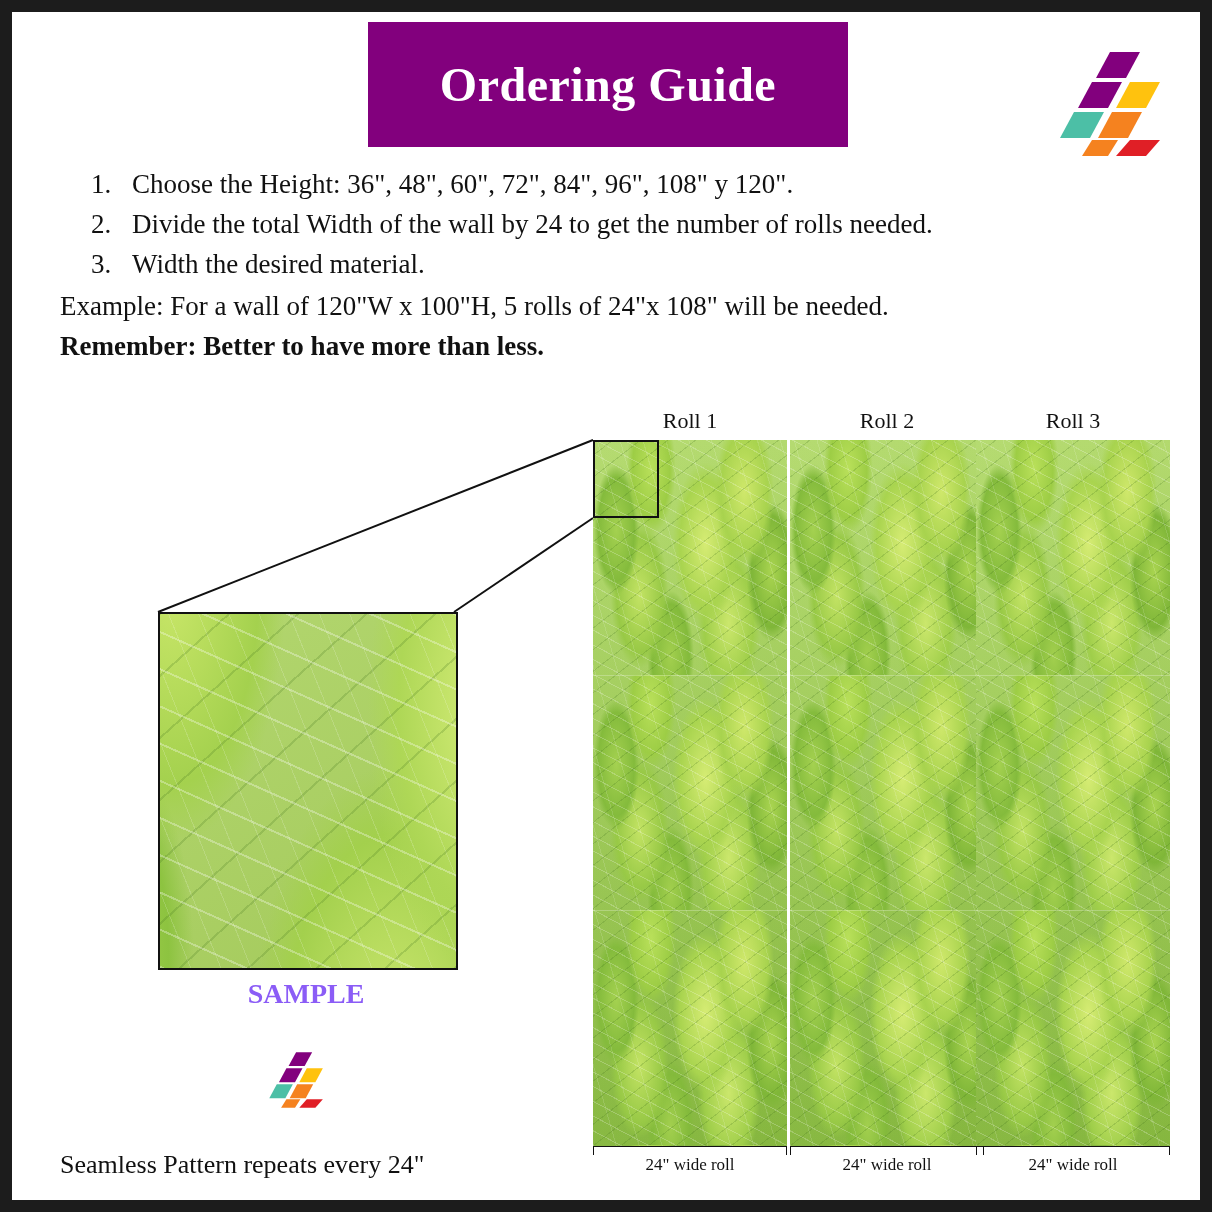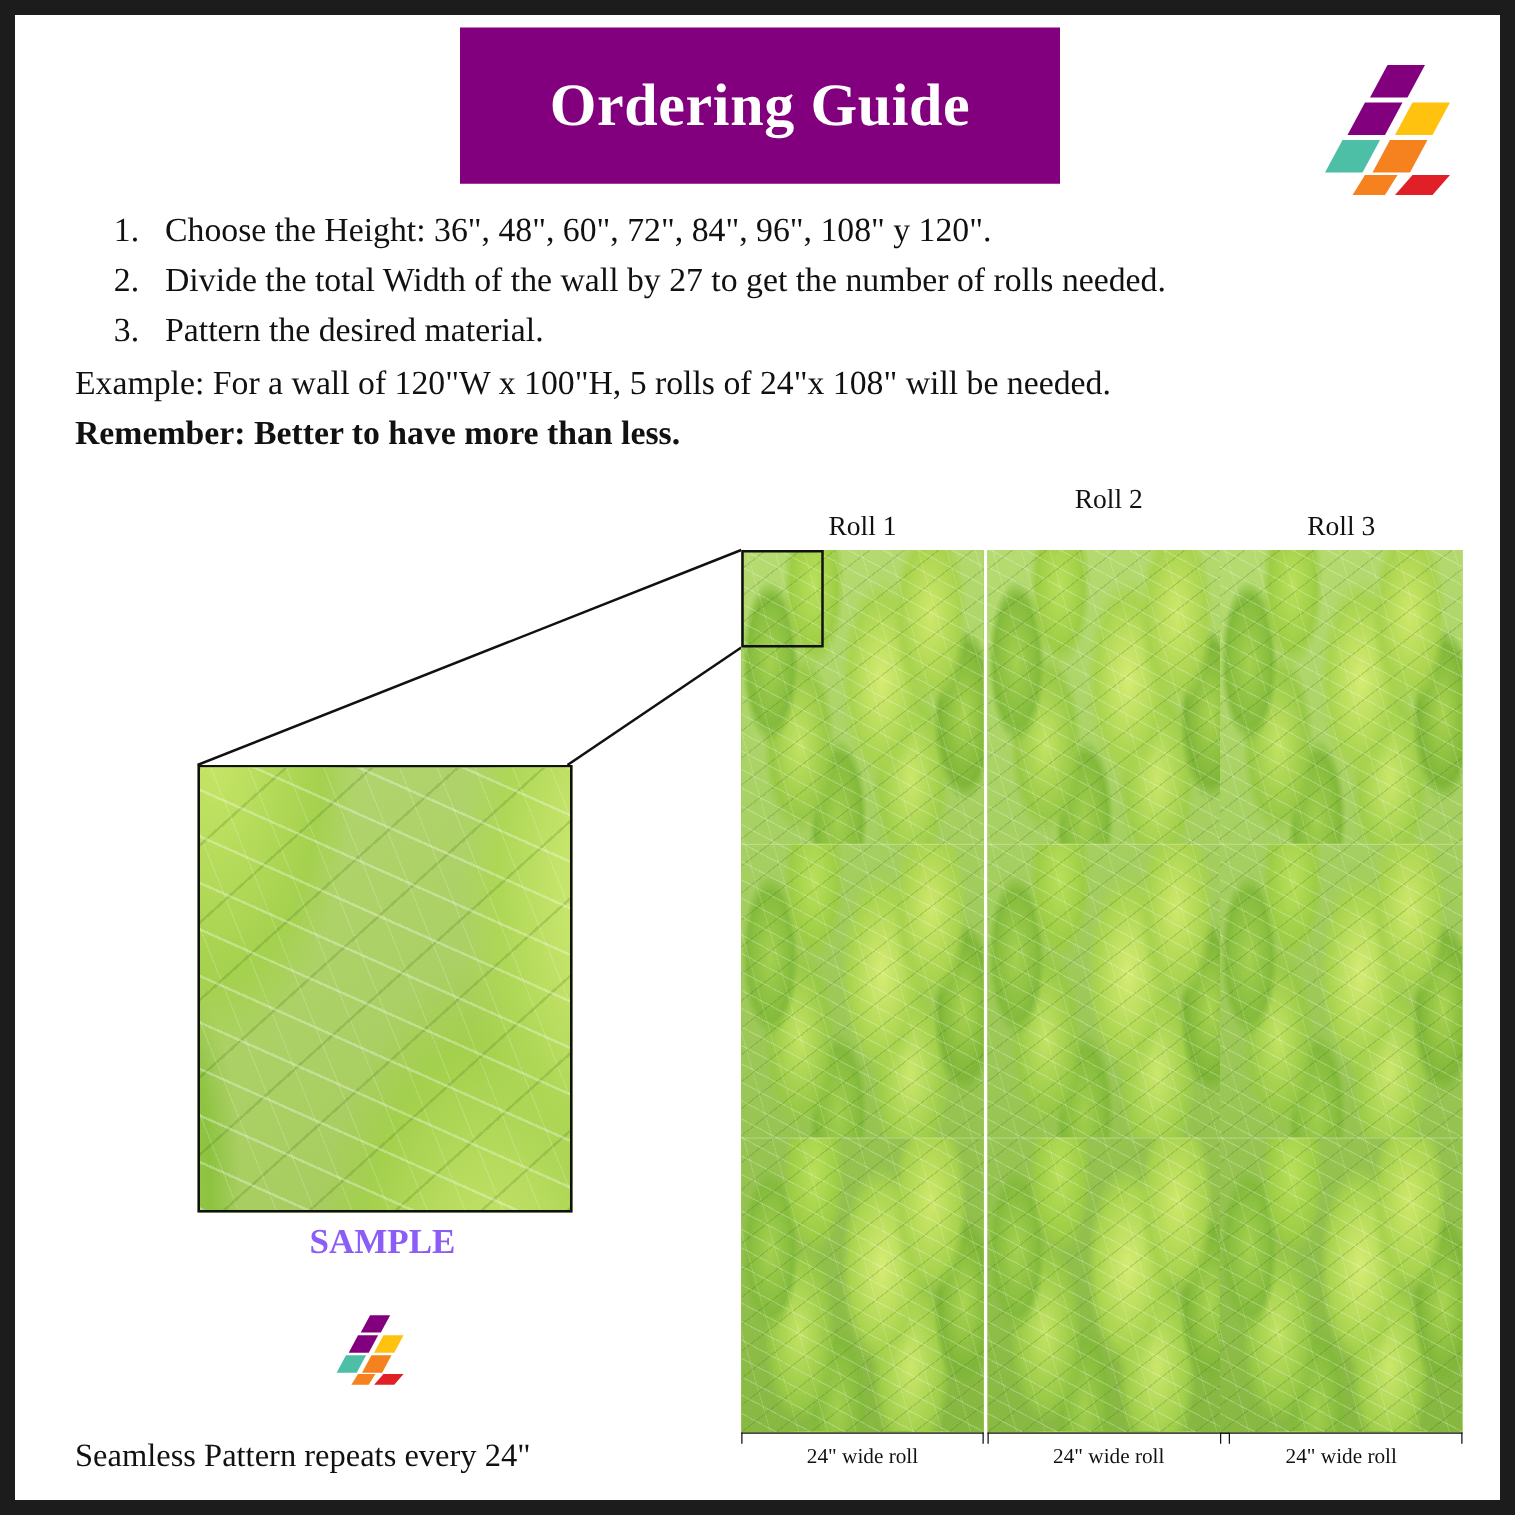--- a/index.html
+++ b/index.html
@@ -253,22 +253,22 @@
       <polygon points="22,64 52,64 38,90 8,90" fill="#4cbfa6"></polygon>
       <polygon points="60,64 90,64 76,90 46,90" fill="#f5821f"></polygon>
       <polygon points="78,92 108,92 94,108 64,108" fill="#e01f26"></polygon>
       <polygon points="40,92 66,92 56,108 30,108" fill="#f5821f"></polygon>
     </svg>
   </div>
 
   <div class="instructions">
     <ol class="steps">
       <li>Choose the Height: 36", 48", 60", 72", 84", 96", 108" y 120".</li>
-      <li>Divide the total Width of the wall by 27 to get the number of rolls needed.</li>
-      <li>Pattern the desired material.</li>
+      <li>Divide the total Width of the wall by 24 to get the number of rolls needed.</li>
+      <li>Width the desired material.</li>
     </ol>
     <div class="example-line">Example: For a wall of 120"W x 100"H, 5 rolls of 24"x 108" will be needed.</div>
     <div class="remember-line">Remember: Better to have more than less.</div>
   </div>
 
   <svg class="callout-svg">
     <line x1="146" y1="600" x2="581" y2="428" stroke="#111" stroke-width="2"></line>
     <line x1="442" y1="600" x2="581" y2="506" stroke="#111" stroke-width="2"></line>
   </svg>
 
@@ -280,21 +280,21 @@
     <div class="seam" style="top:470px;"></div>
   </div>
   <div class="crop-rect"></div>
   <div class="measure" style="left:581px;">
     <div class="bar"></div>
     <div class="tick-l"></div>
     <div class="tick-r"></div>
     <div class="cap">24" wide roll</div>
   </div>
 
-  <div class="roll-label" style="left:778px; top:374px;">Roll 2</div>
+  <div class="roll-label" style="left:778px; top:396px;">Roll 2</div>
   <div class="roll" style="left:778px;">
     <div class="leafpattern"></div>
     <div class="veins"></div>
     <div class="seam" style="top:235px;"></div>
     <div class="seam" style="top:470px;"></div>
   </div>
   <div class="measure" style="left:778px;">
     <div class="bar"></div>
     <div class="tick-l"></div>
     <div class="tick-r"></div>

